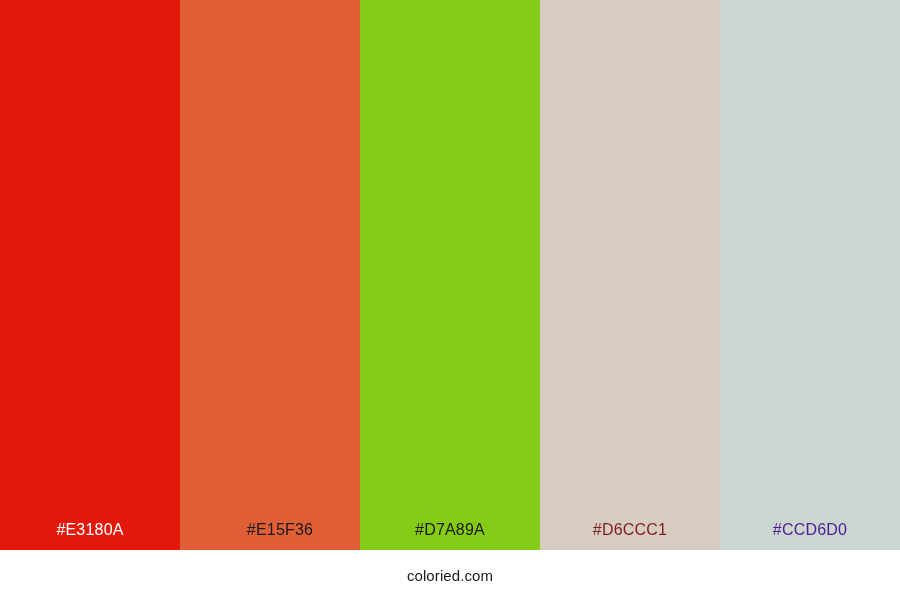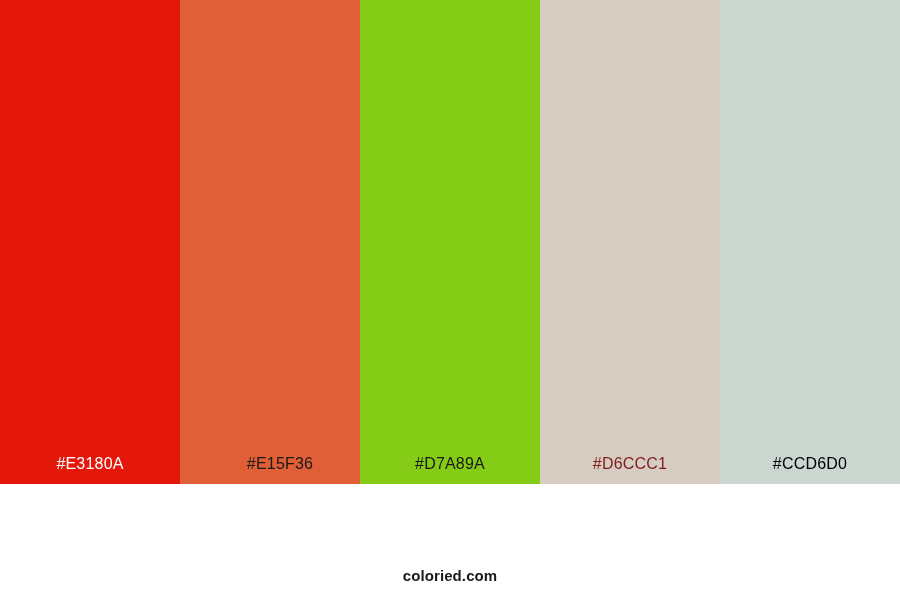--- a/index.html
+++ b/index.html
@@ -22,21 +22,21 @@
     background: #ffffff;
   }
   .palette {
     display: flex;
     flex-direction: row;
     width: 900px;
     height: 550px;
   }
   .swatch {
     flex: 1 1 0;
-    height: 484px;
+    height: 550px;
     position: relative;
     display: flex;
     align-items: flex-end;
     justify-content: center;
   }
   .swatch-label {
     font-family: "Liberation Sans", sans-serif;
     font-size: 16px;
     letter-spacing: 0.2px;
     line-height: 1;
@@ -48,21 +48,21 @@
     width: 900px;
     height: 50px;
     background: #ffffff;
     display: flex;
     align-items: center;
     justify-content: center;
   }
   .footer-text {
     font-family: "Liberation Sans", sans-serif;
     font-size: 15px;
-    font-weight: bold;
+    font-weight: normal;
     color: #1a1a1a;
     letter-spacing: 0.1px;
     line-height: 1;
     user-select: none;
   }
 </style>
 </head>
 <body>
 
 <div class="page">
@@ -79,21 +79,21 @@
 
     <div class="swatch" style="background-color: #84cc16;">
       <span class="swatch-label" style="color: rgb(26, 26, 26);">#D7A89A</span>
     </div>
 
     <div class="swatch" style="background-color: rgb(214, 204, 193);">
       <span class="swatch-label" style="color: #7f1d1d;">#D6CCC1</span>
     </div>
 
     <div class="swatch" style="background-color: rgb(204, 214, 208);">
-      <span class="swatch-label" style="color: #000000;">#CCD6D0</span>
+      <span class="swatch-label" style="color: #4c1d95;">#CCD6D0</span>
     </div>
 
   </div>
 
   <div class="footer">
     <span class="footer-text">coloried.com</span>
   </div>
 
 </div>
 

